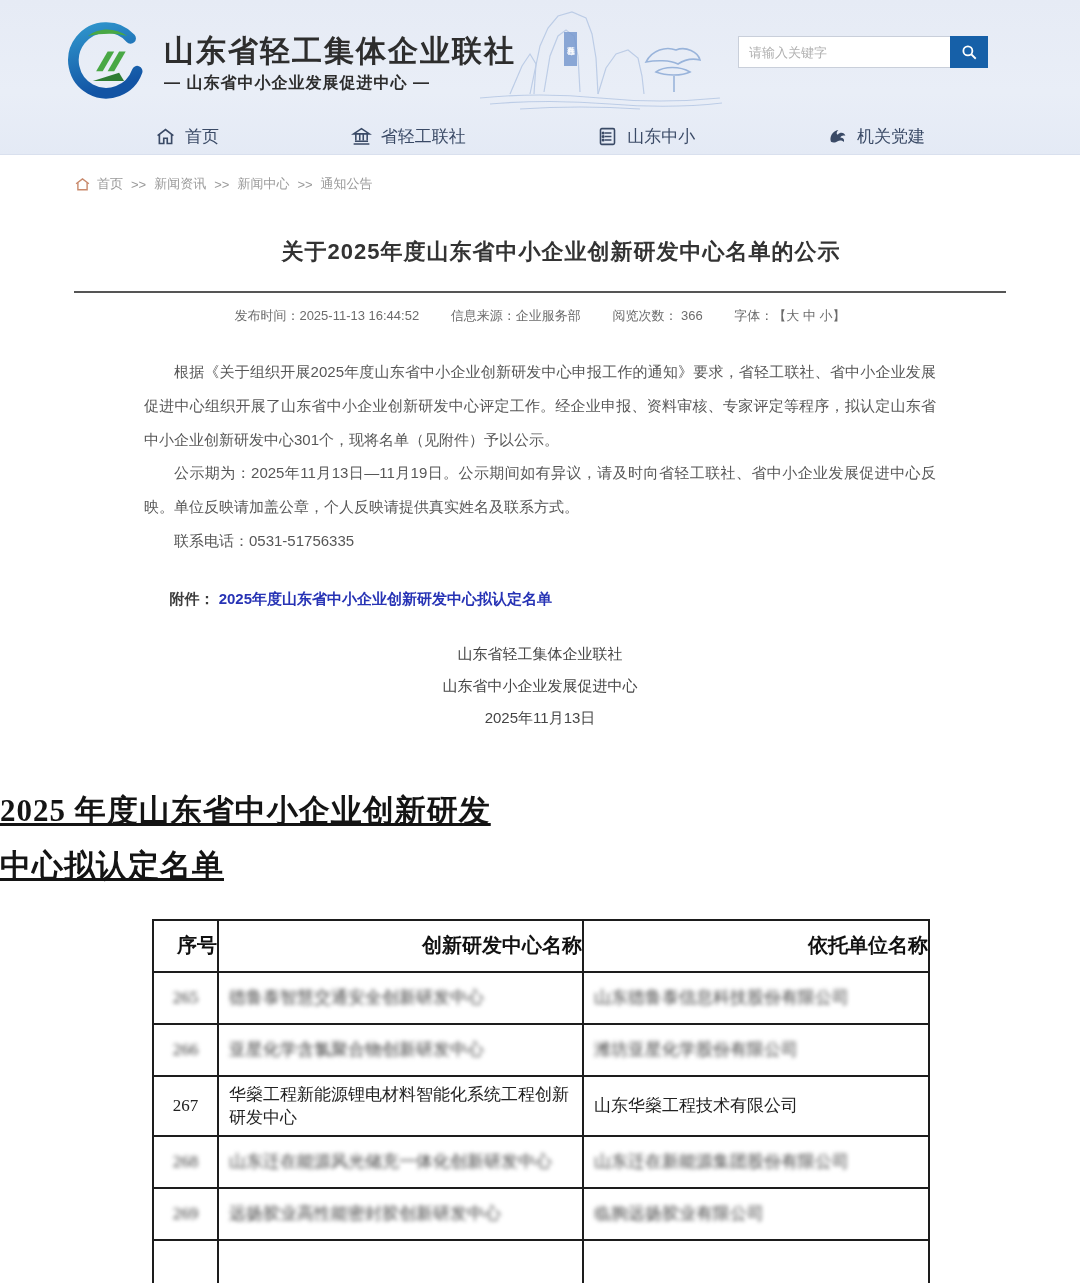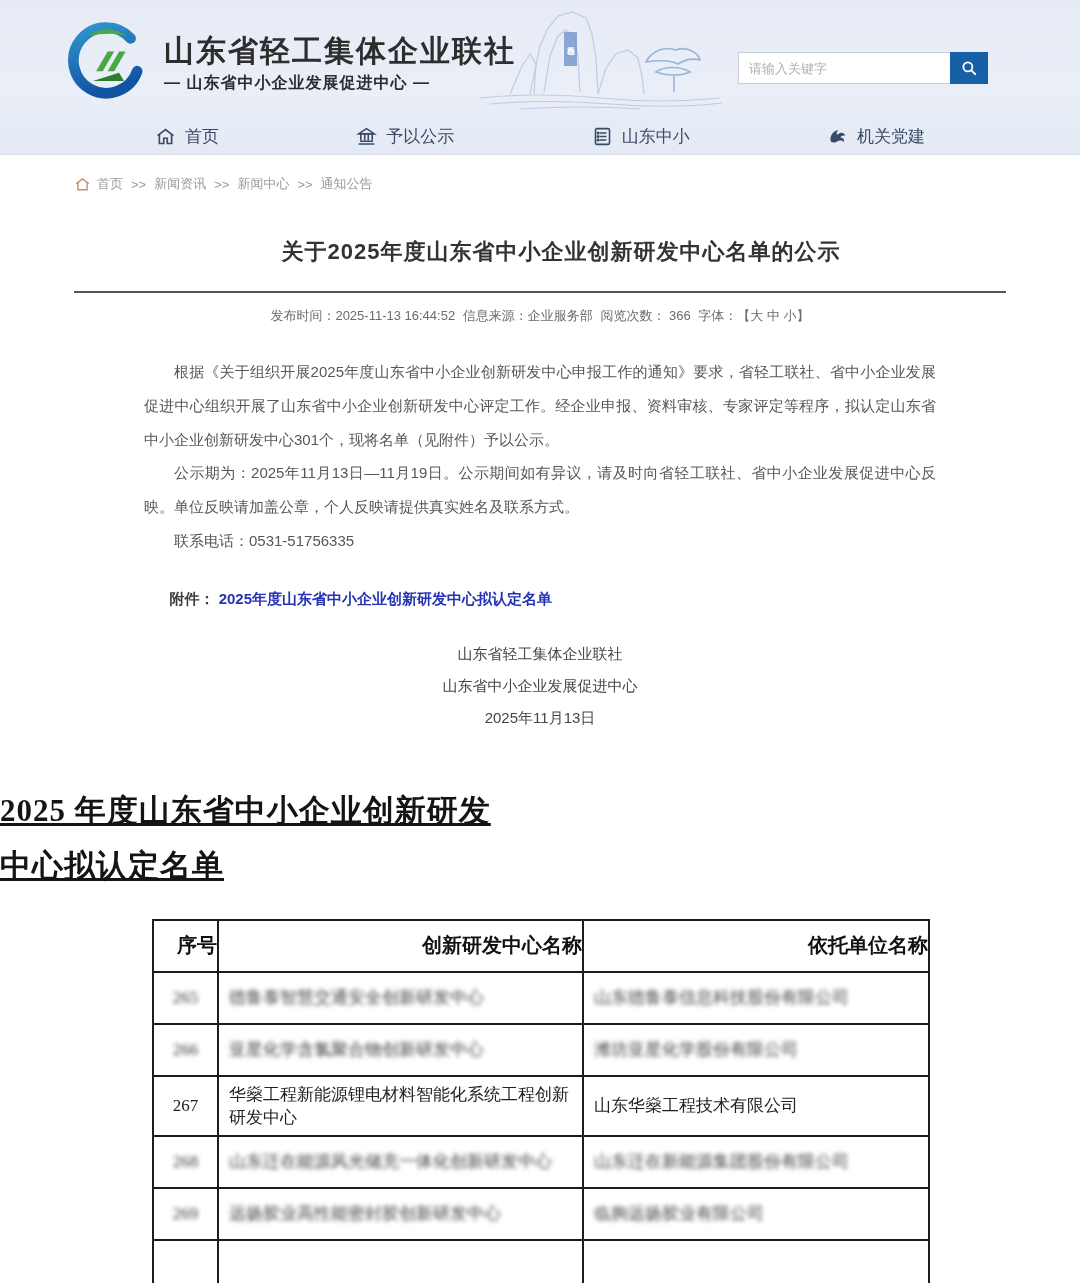--- a/index.html
+++ b/index.html
@@ -12,21 +12,21 @@
   .header {
     position:relative; width:1080px; height:155px;
     background:linear-gradient(180deg,#e6ebf5 0%,#e9eef7 60%,#e4eaf5 100%);
     border-bottom:1px solid #d9e0ee;
   }
   .logo-wrap { position:absolute; left:62px; top:22px; display:flex; align-items:center; gap:14px; }
   .logo-mark { width:88px; height:82px; }
   .logo-text .t1 { font-size:30px; font-weight:bold; color:#2d2d2d; letter-spacing:2px; line-height:1.2; }
   .logo-text .t2 { font-size:16px; font-weight:bold; color:#2d2d2d; letter-spacing:1px; margin-top:4px; }
   .mountain { position:absolute; left:470px; top:6px; width:260px; height:104px; opacity:.8; }
-  .search-wrap { position:absolute; right:92px; top:52px; display:flex; height:32px; }
+  .search-wrap { position:absolute; right:92px; top:36px; display:flex; height:32px; }
   .search-input {
     width:212px; height:32px; border:1px solid #c9cfda; border-right:none; background:#fff;
     padding:0 10px; font-size:13px; color:#333; outline:none;
   }
   .search-input::placeholder { color:#b0b0b0; }
   .search-btn { width:38px; height:32px; background:#1660a8; border:none; display:flex; align-items:center; justify-content:center; cursor:pointer; }
   .nav-row {
     position:absolute; left:0; bottom:6px; width:1080px;
     display:flex; justify-content:space-between; padding:0 155px 0 155px;
   }
@@ -34,21 +34,21 @@
   .nav-item svg { width:21px; height:21px; }
   
   .breadcrumb { margin:20px 0 0 74px; display:flex; align-items:center; gap:6px; font-size:13px; color:#9a9a9a; }
   .breadcrumb .home-ic { width:17px; height:17px; color:#c98a6d; }
   .breadcrumb .sep { color:#9a9a9a; margin:0 2px; }
   .crumb { color:#9a9a9a; cursor:pointer; }
   
   .art-title { margin-top:44px; text-align:center; font-size:22px; font-weight:bold; color:#333; letter-spacing:1px;padding-left:42px; }
   .title-rule { margin:24px 74px 0 74px; border-bottom:2px solid #555; }
   .meta-row { margin-top:14px; text-align:center; font-size:13px; color:#6b6b6b; }
-  .meta-row span { margin:0 2px;text-align:right; }
+  .meta-row span { margin:0 14px;text-align:right; }
   .meta-font { cursor:pointer; }
   .body-wrap { margin:30px 144px 0 144px; font-size:15px; color:#575757; }
   .body-wrap p { text-indent:2em; line-height:2.25; text-align:justify; }
   .contact { text-indent:2em; line-height:2.25; }
   .attach-row { margin-top:26px; text-indent:1.7em; font-size:15px; line-height:2; }
   .attach-label { color:#3c3c3c; font-weight:bold;text-align:center; }
   .attach-link { color:#2733b5; font-weight:600; text-decoration:none; cursor:pointer; }
   .signature { margin-top:24px; text-align:center; font-size:15px; color:#454545; line-height:2.15; }
   
   .list-title { margin-top:50px; text-align:left; font-family:"Liberation Serif","DejaVu Serif",serif;
@@ -124,21 +124,21 @@
           <path d="M5 9.5 V20 H10 V14 H14 V20 H19 V9.5"></path>
       </svg>
       <span>首页</span>
     </div>
     <div class="nav-item">
       <svg viewBox="0 0 24 24" fill="none" stroke="currentColor" stroke-width="1.8">
         <path d="M3 9 L12 3 L21 9 Z"></path>
           <path d="M5.5 9 V16.5 M10 9 V16.5 M14 9 V16.5 M18.5 9 V16.5"></path>
           <path d="M3 20.5 H21 M4.5 17.5 H19.5"></path>
       </svg>
-      <span>予以公示</span>
+      <span>省轻工联社</span>
     </div>
     <div class="nav-item">
       <svg viewBox="0 0 24 24" fill="none" stroke="currentColor" stroke-width="1.8">
         <rect x="4" y="3" width="16" height="18" rx="1.5"></rect>
           <path d="M9 8 H16.5 M9 12 H16.5 M9 16 H16.5"></path>
         <circle cx="7" cy="8" r="0.9" fill="currentColor"></circle>
           <circle cx="7" cy="12" r="0.9" fill="currentColor"></circle>
           <circle cx="7" cy="16" r="0.9" fill="currentColor"></circle>
       </svg>
       <span>山东中小</span>

